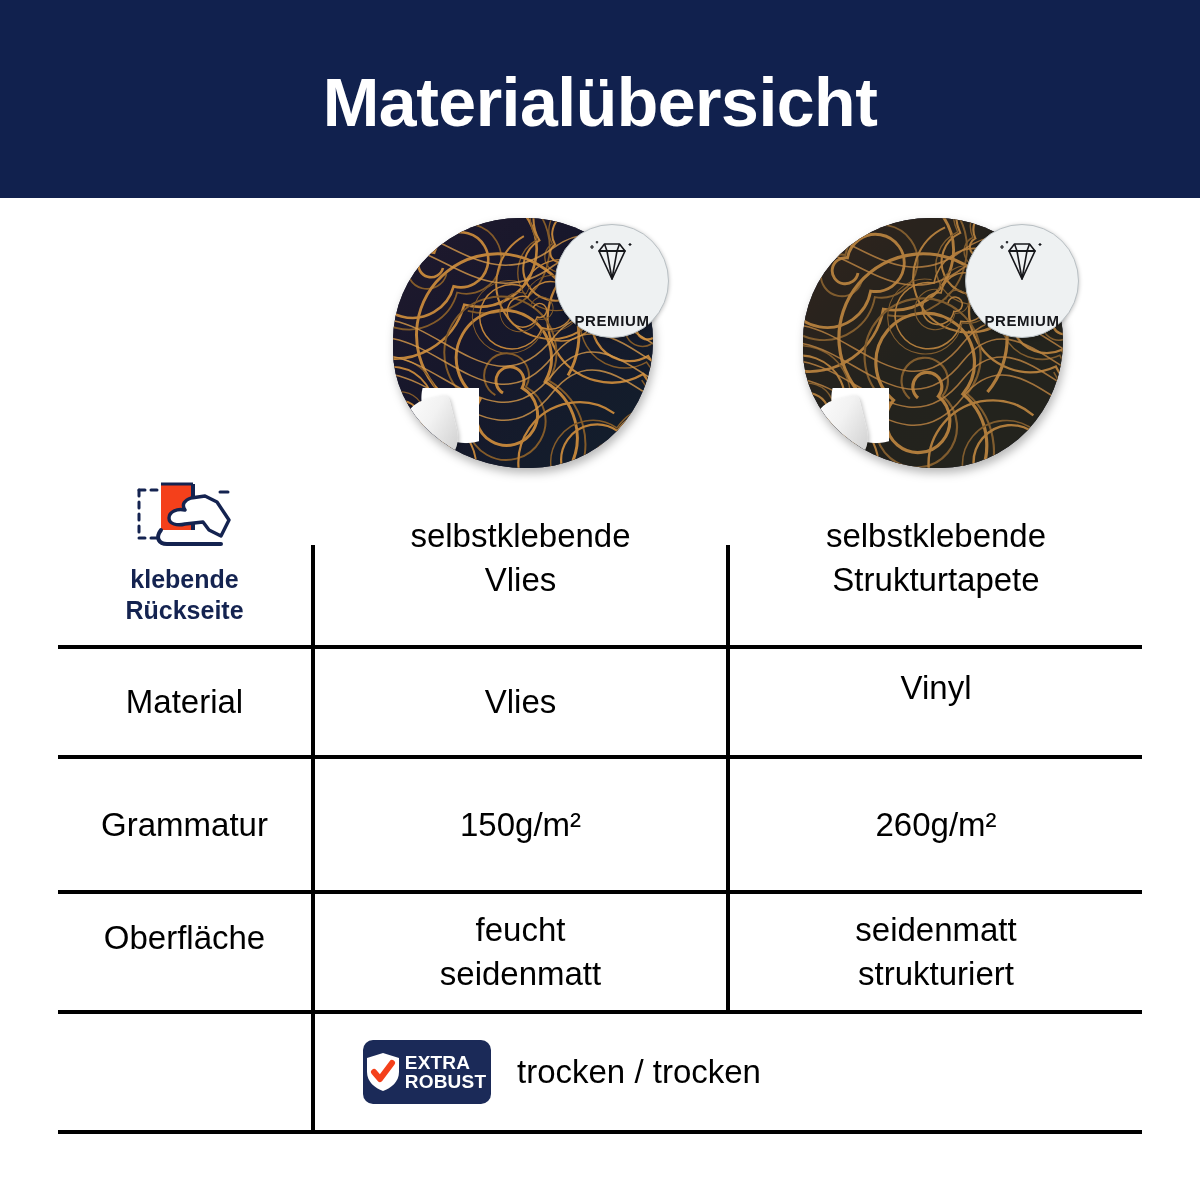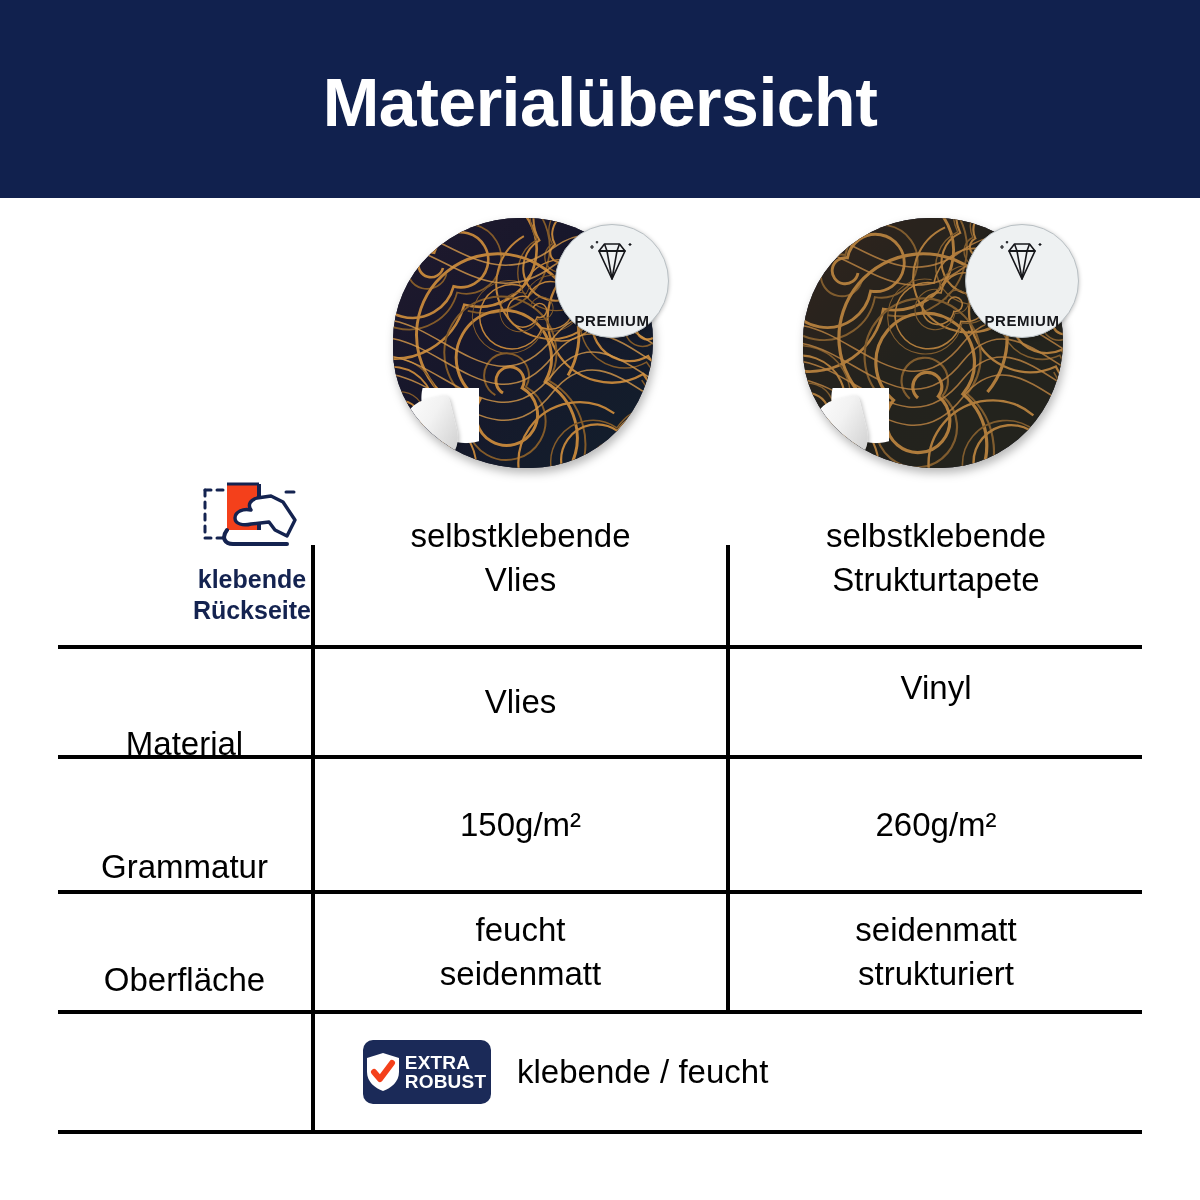--- a/index.html
+++ b/index.html
@@ -156,32 +156,32 @@
     position: absolute;
     display: flex;
     align-items: center;
     justify-content: center;
     text-align: center;
     font-size: 33px;
     color: #000000;
     line-height: 1.32;
     box-sizing: border-box;
   }
-  .cell.label { justify-content: center; margin-top: 42px; }
+  .cell.label { justify-content: center; }
 
   
   .adhesive {
     position: absolute;
     left: 0px;
     top: 0px;
     width: 253px;
     height: 175px;
     display: flex;
     flex-direction: column;
-    align-items: flex-end;
+    align-items: center;
     justify-content: flex-start;
     padding-top: 8px;
     box-sizing: border-box;
   }
   .adhesive .icon-box { width: 120px; height: 78px; }
   .adhesive .adhesive-label {
     margin-top: 8px;
     font-size: 25px;
     font-weight: bold;
     color: #142350;
@@ -428,17 +428,17 @@
           <svg viewBox="0 0 34 40" xmlns="http://www.w3.org/2000/svg">
             <path d="M17,1 L33,6 L33,20 C33,30 25,36 17,39 C9,36 1,30 1,20 L1,6 Z" fill="#ffffff"></path>
             <path d="M8,20 L14,27 L26,11" fill="none" stroke="#f4401b" stroke-width="6" stroke-linecap="round" stroke-linejoin="round"></path>
           </svg>
         </div>
         <div class="robust-text">
           <span>EXTRA</span><br>
           <span>ROBUST</span>
         </div>
       </div>
-      <div class="wipe-value">klebende / feucht</div>
+      <div class="wipe-value">trocken / trocken</div>
     </div>
 
   </div>
 </div>
 
 </body></html>

